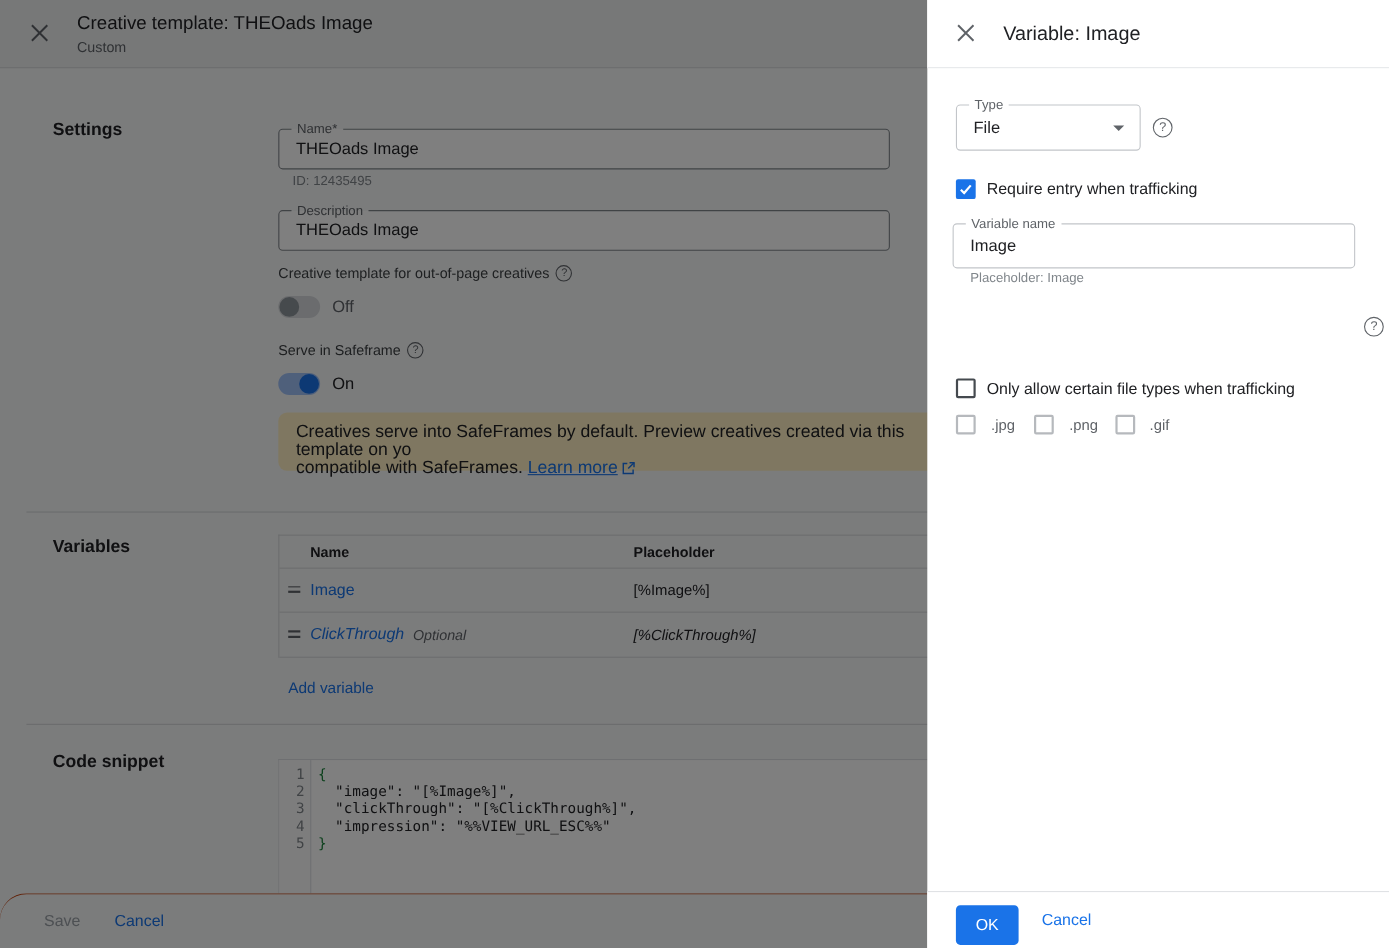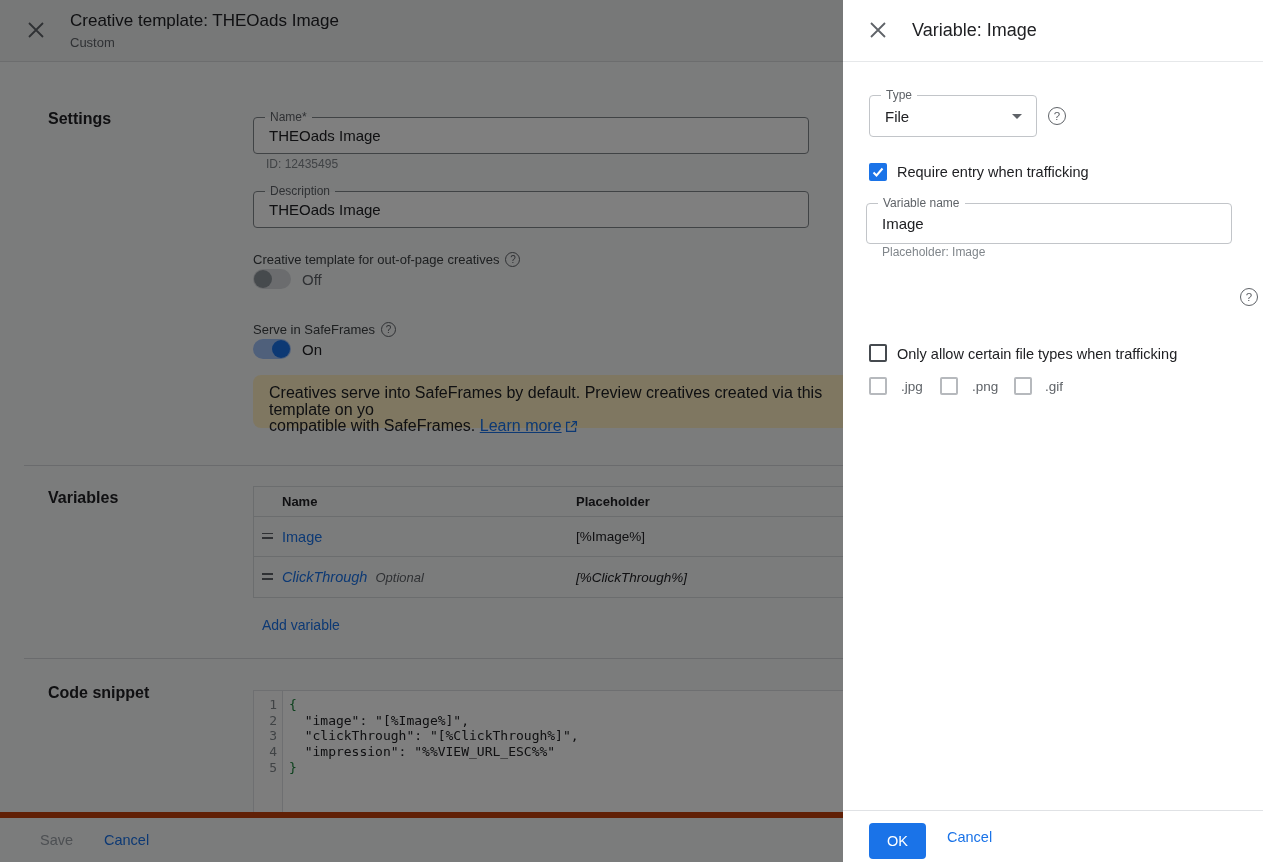--- a/index.html
+++ b/index.html
@@ -17,21 +17,21 @@
   .sec-heading { position:absolute; left:48px; font-size:16px; font-weight:700; color:#202124; }
 
   
   .ofield { position:absolute; border:1px solid #80868b; border-radius:4px; background:#fff; }
   .ofield .flabel { position:absolute; top:-8px; left:11px; padding:0 5px; font-size:12px; color:#5f6368; line-height:15px; }
   .page .ofield .flabel { background:linear-gradient(#f7f8f9 50%, #ffffff 50%); }
   .panel .ofield .flabel { background:#fff; }
   .ofield .fvalue { position:absolute; left:15px; right:8px; top:0; bottom:0; display:flex; align-items:center; font-size:15px; color:#202124; }
   .helper { position:absolute; font-size:12px; color:#80868b; }
 
-  .ctl-label { position:absolute; font-size:13px; color:#3c4043; display:flex; align-items:center; gap:6px;margin-top:11px; }
+  .ctl-label { position:absolute; font-size:13px; color:#3c4043; display:flex; align-items:center; gap:6px; }
 
   .qicon { display:inline-flex; align-items:center; justify-content:center; width:15px; height:15px; border:1.3px solid #5f6368; border-radius:50%; font-size:10px; color:#5f6368; }
   .qicon.lg { width:18px; height:18px; font-size:11.5px; border-width:1.5px; }
 
   .toggle { position:absolute; width:38px; height:20px; border-radius:10px; cursor:pointer; }
   .toggle .thumb { position:absolute; top:1px; width:18px; height:18px; border-radius:50%; }
   .toggle.off { background:#d6d9dc; } .toggle.off .thumb { left:1px; background:#8d949a; }
   .toggle.on  { background:#9ec0f7; } .toggle.on  .thumb { right:1px; background:#1a73e8; }
   .toggle-state { position:absolute; font-size:15px; }
 
@@ -54,21 +54,21 @@
   .opt-tag { margin-left:8px; font-size:13px; color:#5f6368; }
   .add-link { position:absolute; left:262px; top:617px; font-size:14px; color:#1a73e8; font-weight:500; cursor:pointer; }
 
   .code-editor { position:absolute; left:253px; right:0; top:690px; bottom:50px; background:#fff; border-top:1px solid #dcdfe3; border-left:1px solid #dcdfe3; display:flex; }
   .gutter { width:29px; background:#fbfbfb; border-right:1px solid #dcdfe3; padding-top:6px; text-align:right; }
   .gutter div { font-family:"DejaVu Sans Mono", monospace; font-size:13px; line-height:15.7px; color:#80868b; padding-right:5px; }
   .codebox { padding:6px 0 0 6px; }
   .code-line { font-family:"DejaVu Sans Mono", monospace; font-size:13px; line-height:15.7px; color:#202124; white-space:pre; }
   .code-line.brace { color:#188038; }
 
-  .page-footer { position:absolute; left:0; right:0; bottom:0; height:50px; background:#f7f8f9; border-top:6px solid #c2410c; }
+  .page-footer { position:absolute; left:0; right:0; bottom:0; height:50px; background:#f7f8f9; border-top:1px solid #c2410c;border-radius:24px; }
   .btn-text { position:absolute; top:0; bottom:0; display:flex; align-items:center; font-size:14.5px; font-weight:500; background:none; border:none; cursor:pointer; }
   .save-disabled { left:40px; color:#9aa0a6; }
   .cancel-blue { color:#1a73e8; }
   .page-footer .cancel-blue { left:104px; }
 
   
   .scrim { position:absolute; inset:0; background:rgba(0,0,0,0.5); z-index:10; }
 
   
   .panel { position:absolute; left:843px; top:0; width:420px; height:862px; background:#fff; z-index:20; }
@@ -123,21 +123,21 @@
     <div class="ctl-label" style="left:253px; top:241px;">
       <span>Creative template for out-of-page creatives</span>
       <span class="qicon">?</span>
     </div>
     <div class="toggle off" style="left:253px; top:269px;">
         <span class="thumb"></span>
       </div>
     <div class="toggle-state" style="left:302px; top:271px; color:#5f6368;">Off</div>
 
     <div class="ctl-label" style="left:253px; top:311px;">
-      <span>Serve in SafeFrames</span>
+      <span>Serve in Safeframe</span>
       <span class="qicon">?</span>
     </div>
     <div class="toggle on" style="left:253px; top:339px;">
         <span class="thumb"></span>
       </div>
     <div class="toggle-state" style="left:302px; top:341px; color:#202124;">On</div>
 
     <div class="callout">
       <div>Creatives serve into SafeFrames by default. Preview creatives created via this template on yo</div>
       <div><span>compatible with SafeFrames.</span>

